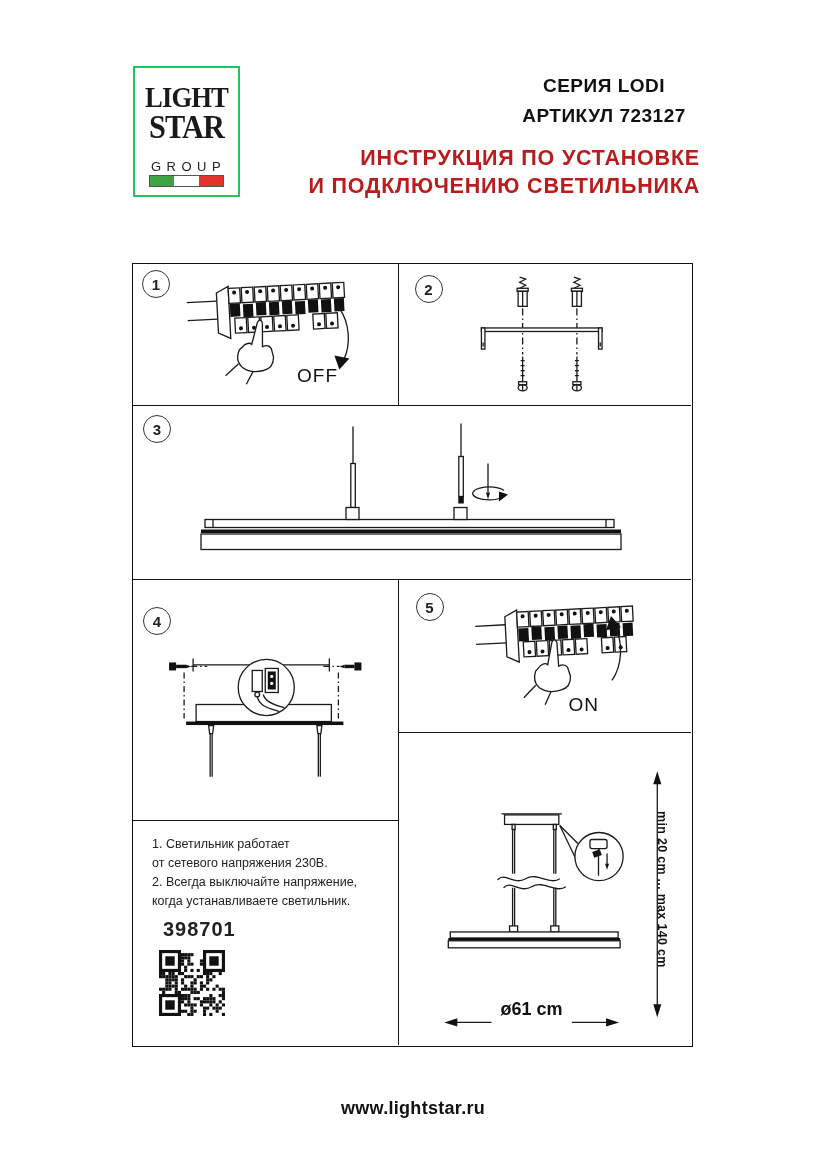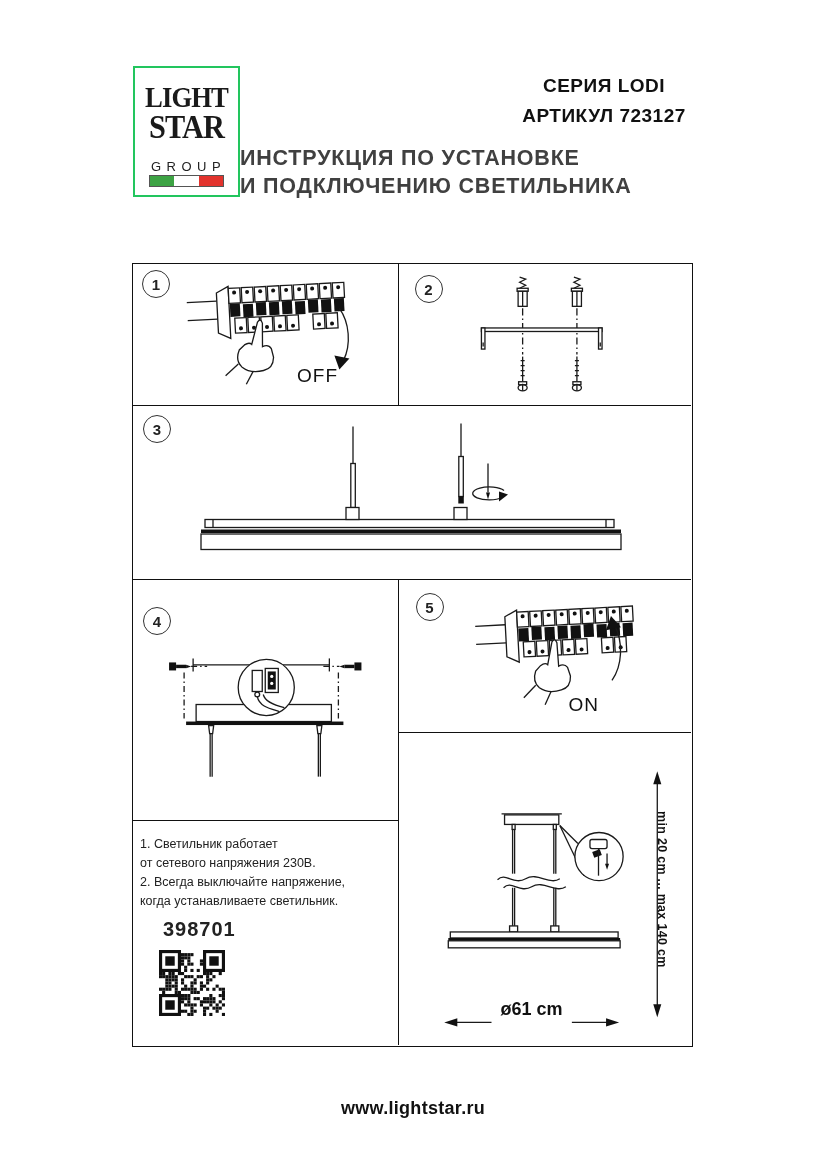--- a/index.html
+++ b/index.html
@@ -16,40 +16,40 @@
   .logo-group{font-size:13px;letter-spacing:5.5px;margin-top:16px;margin-left:4px;color:#222;}
   .flag{position:absolute;left:14px;bottom:8px;width:73px;height:10px;border:1px solid #555;
         display:flex;}
   .flag span{flex:1;height:100%;}
   .f-green{background:#3da344;}
   .f-white{background:#ffffff;}
   .f-red{background:#e2332d;}
 
   .series-block{position:absolute;left:460px;top:58px;width:288px;text-align:center;
                 font-weight:700;font-size:19px;line-height:30px;letter-spacing:.5px;color:#111;margin-top:13px;}
-  .title-block{position:absolute;left:240px;top:144px;width:460px;
-               font-weight:700;font-size:21.5px;line-height:28px;letter-spacing:.8px;color:#404040;}
+  .title-block{position:absolute;left:240px;top:144px;width:460px;text-align:right;
+               font-weight:700;font-size:21.5px;line-height:28px;letter-spacing:.8px;color:#b91c1c;}
 
   
   .grid{position:absolute;left:132px;top:263px;width:561px;height:784px;
         border:1.5px solid #111;box-sizing:border-box;}
   .cell{position:absolute;box-sizing:border-box;background:#fff;}
   .b-r{border-right:1.5px solid #111;}
   .b-b{border-bottom:1.5px solid #111;}
   .badge{position:absolute;width:26px;height:26px;border:1.5px solid #333;border-radius:50%;
          font-size:15px;font-weight:700;display:flex;align-items:center;justify-content:center;
          color:#222;background:#fff;}
   .sw-label{position:absolute;font-size:19px;letter-spacing:1px;color:#111;}
   .diagram{position:absolute;left:0;top:0;width:100%;height:100%;}
   .ln{stroke:#1a1a1a;fill:none;stroke-width:1.3;}
   .lnf{stroke:#1a1a1a;fill:#fff;stroke-width:1.3;}
   .blk{fill:#111;stroke:none;}
 
   
-  .notes-text{position:absolute;left:7px;top:14px;font-size:12.5px;line-height:19px;color:#222;}
+  .notes-text{position:absolute;left:19px;top:14px;font-size:12.5px;line-height:19px;color:#222;}
   .article-number{position:absolute;left:30px;top:97px;font-size:20px;font-weight:700;
                   letter-spacing:1px;color:#222;}
   .qr{position:absolute;left:26px;top:129px;width:66px;height:66px;}
 
   
   .dim-v{position:absolute;left:256px;top:78px;height:168px;writing-mode:vertical-rl;
          font-size:12.5px;font-weight:700;display:flex;align-items:center;letter-spacing:.3px;
          color:#111;}
   .dim-h{position:absolute;left:93px;top:266px;width:80px;text-align:center;font-size:18px;
          font-weight:700;color:#111;}

